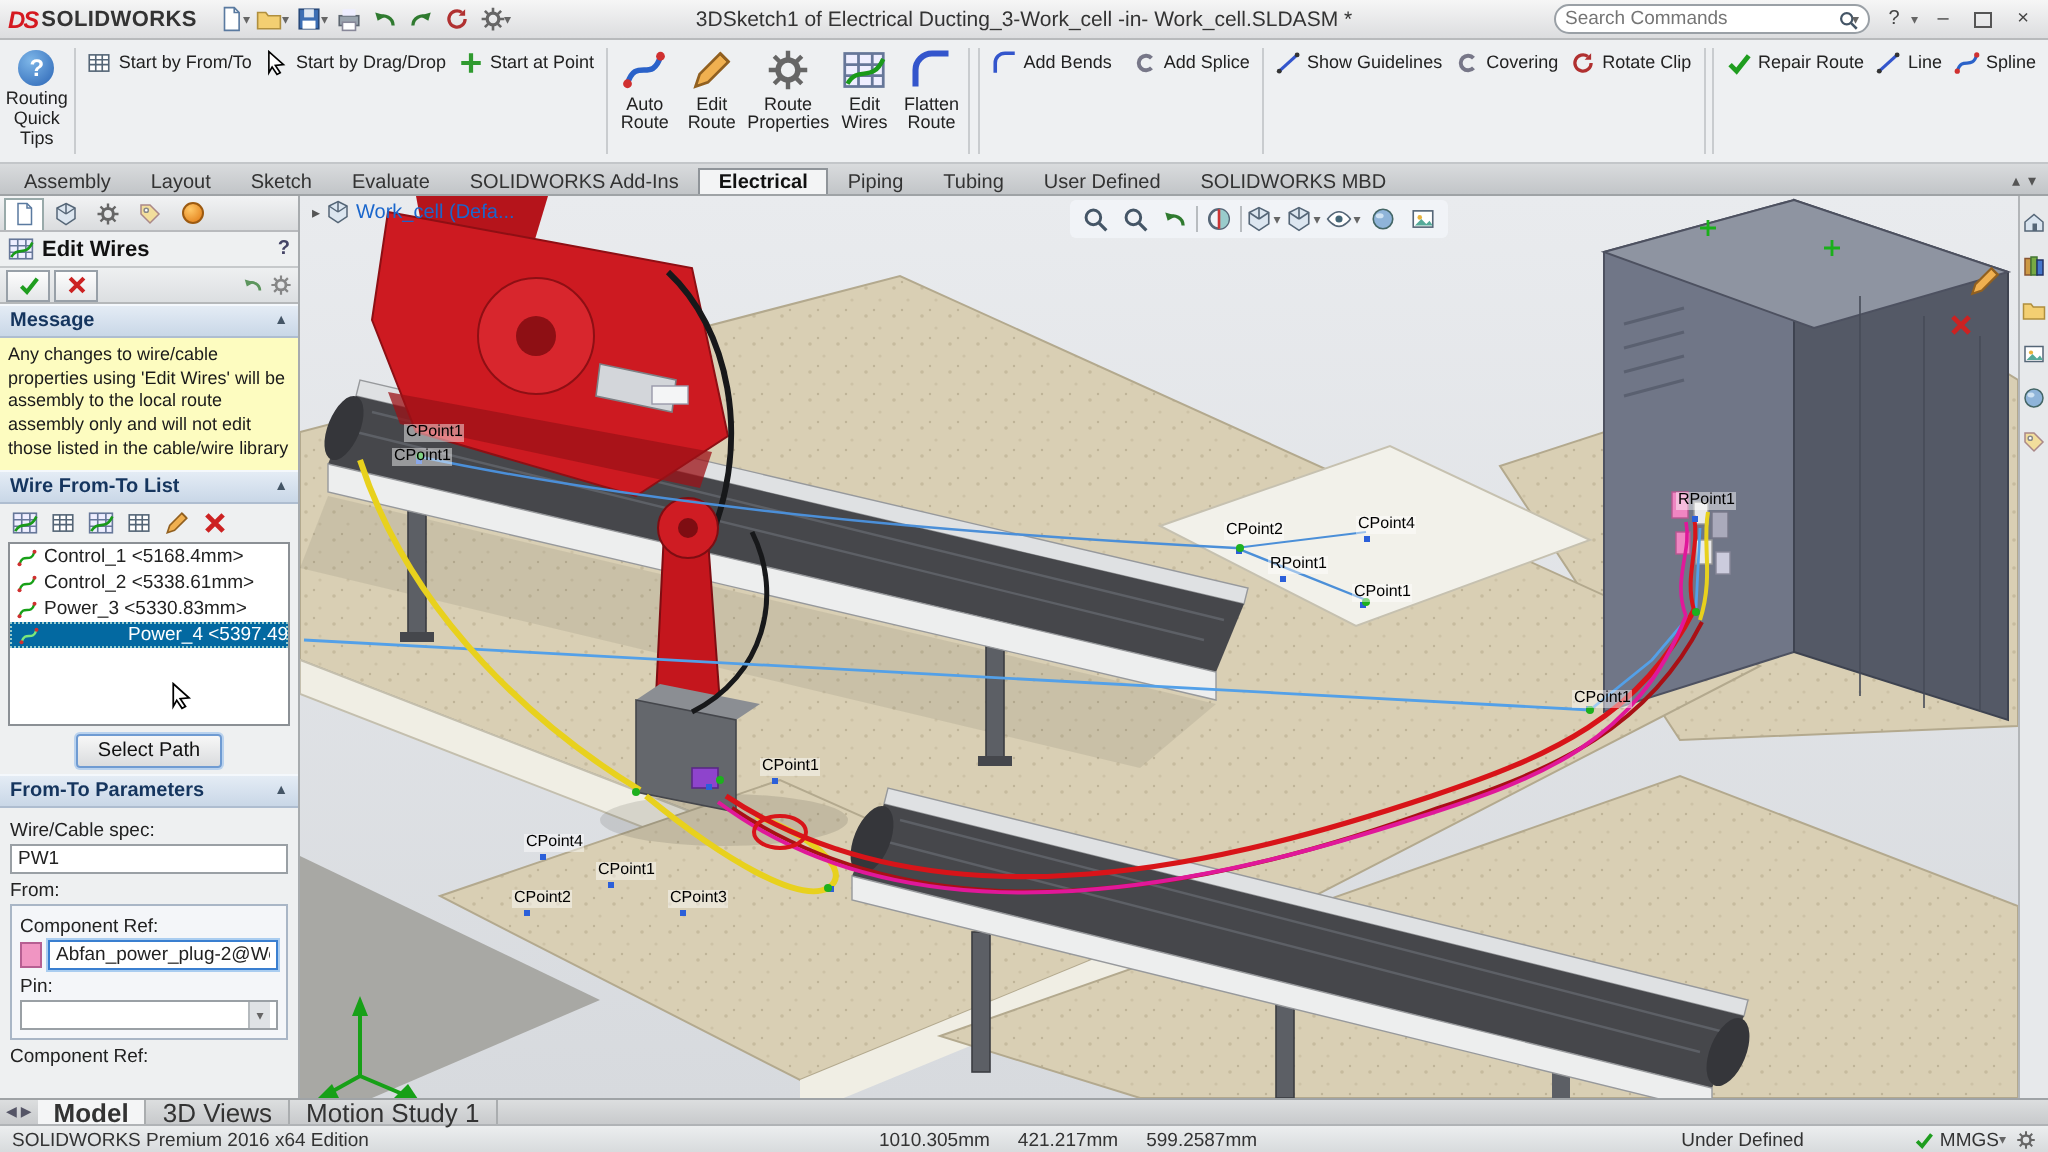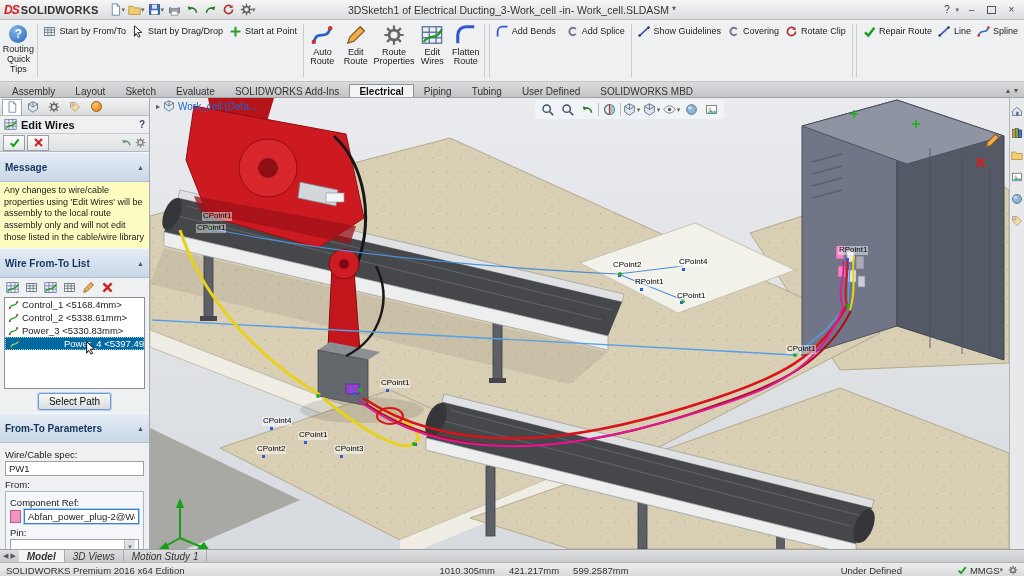--- a/index.html
+++ b/index.html
@@ -62,21 +62,21 @@
   .pm-title { height:17px; display:flex; align-items:center; gap:4px; padding:0 4px; }
   .pm-title svg { width:13px; height:13px; }
   .pm-title b { font-size:11px; color:#111; }
   .pm-help { margin-left:auto; border:none; background:none; color:#446; font-size:10px; font-weight:bold; }
   .pm-okrow { height:19px; background:linear-gradient(#eef0f1,#dcdfe1); border-top:1px solid #c6c9cb; border-bottom:1px solid #b5b8ba;
     display:flex; align-items:center; gap:2px; padding:0 3px; }
   .ok-btn { width:22px; height:16px; border:1px solid #98a0a8; background:linear-gradient(#fdfdfd,#e4e6e8); display:flex; align-items:center; justify-content:center; }
   .ok-btn svg { width:11px; height:11px; }
   .okrow-right { margin-left:auto; display:flex; gap:3px; }
   .okrow-right svg { width:11px; height:11px; opacity:0.75; }
-  .sec-hd { height:30px; background:linear-gradient(#e4ecf5,#c9d7e7); border-top:1px solid #f4f8fc; border-bottom:1px solid #aebdd0;
+  .sec-hd { height:17px; background:linear-gradient(#e4ecf5,#c9d7e7); border-top:1px solid #f4f8fc; border-bottom:1px solid #aebdd0;
     display:flex; align-items:center; padding:0 5px; font-size:10px; font-weight:bold; color:#15355e; }
   .sec-hd .chev { margin-left:auto; font-size:7px; color:#456; }
   .msg-box { background:#fdfcc0; padding:3px 4px 5px; font-size:9px; line-height:1.3; color:#1a1a1a; }
   .list-tools { height:19px; display:flex; align-items:center; gap:2px; padding:0 4px; }
   .list-tools button { width:17px; height:16px; border:none; background:none; display:flex; align-items:center; justify-content:center; }
   .list-tools svg { width:13px; height:13px; }
   .wire-list { height:92px; margin:0 4px; background:#fff; border:1px solid #8b9095; overflow:hidden; }
   .wl-row { height:13px; display:flex; align-items:center; gap:3px; padding:0 3px; font-size:9.5px; white-space:nowrap; }
   .wl-row svg { width:11px; height:10px; flex:none; }
   .wl-row.sel { background:#0369a1; color:#fff; border:1px dotted #9cc;gap:44px; }
@@ -111,21 +111,21 @@
   .confirm-x { position:absolute; right:22px; top:58px; z-index:6; width:13px; height:13px; }
 
   
   #taskpane { width:15px; background:#e7e9eb; border-left:1px solid #b2b5b8; display:flex; flex-direction:column; align-items:center; padding-top:6px; gap:9px; flex:none; }
   #taskpane button { width:13px; height:13px; border:none; background:none; padding:0; }
   #taskpane svg { width:12px; height:12px; }
 
   
   #model-tabs { height:13px; background:linear-gradient(#dcdedf,#c8cacc); border-top:1px solid #9fa3a6; display:flex; align-items:stretch; font-size:9px; }
   .mt-arrows { display:flex; align-items:center; padding:0 3px; gap:2px; color:#556; font-size:7px; }
-  .m-tab { padding:0 8px; display:flex; align-items:center; border-right:1px solid #aaadaf; background:none; border-top:none; border-bottom:none; border-left:none; font-size:10px; color:#333;font-style:italic; }
+  .m-tab { padding:0 8px; display:flex; align-items:center; border-right:1px solid #aaadaf; background:none; border-top:none; border-bottom:none; border-left:none; font-size:13px; color:#333; }
   .m-tab.active { background:#f4f5f6; font-weight:bold; }
 
   
   #statusbar { height:15px; background:linear-gradient(#eceeef,#d6d9db); border-top:1px solid #b0b3b6; display:flex; align-items:center; font-size:9.5px; color:#333; padding:0 6px; }
   .sb-coords { display:flex; gap:14px; margin-left:255px; }
   .sb-state { margin-left:auto; }
   .sb-units { display:flex; align-items:center; gap:3px; margin-left:55px; margin-right:4px; }
   .sb-units svg { width:10px; height:10px; }
 </style>
 </head>
@@ -291,20 +291,27 @@
       </svg>
     </button>
   <button class="tb-ic">
       <svg class="ic">
         <use href="#s-gear"></use>
       </svg>
     </button>
     <span class="tb-dd">▾</span>
   <div class="doc-title">3DSketch1 of Electrical Ducting_3-Work_cell -in- Work_cell.SLDASM *</div>
   <div class="tb-right">
+    <div class="searchbox">
+      <input placeholder="Search Commands" style="">
+      <svg class="ic">
+          <use href="#s-mag"></use>
+        </svg>
+      <span class="tb-dd">▾</span>
+    </div>
     <button class="win-btn">?</button>
     <span class="tb-dd">▾</span>
     <button class="win-btn">–</button>
     <button class="win-btn">
         <span class="maxbox"></span>
       </button>
     <button class="win-btn">×</button>
   </div>
 </div>
 

